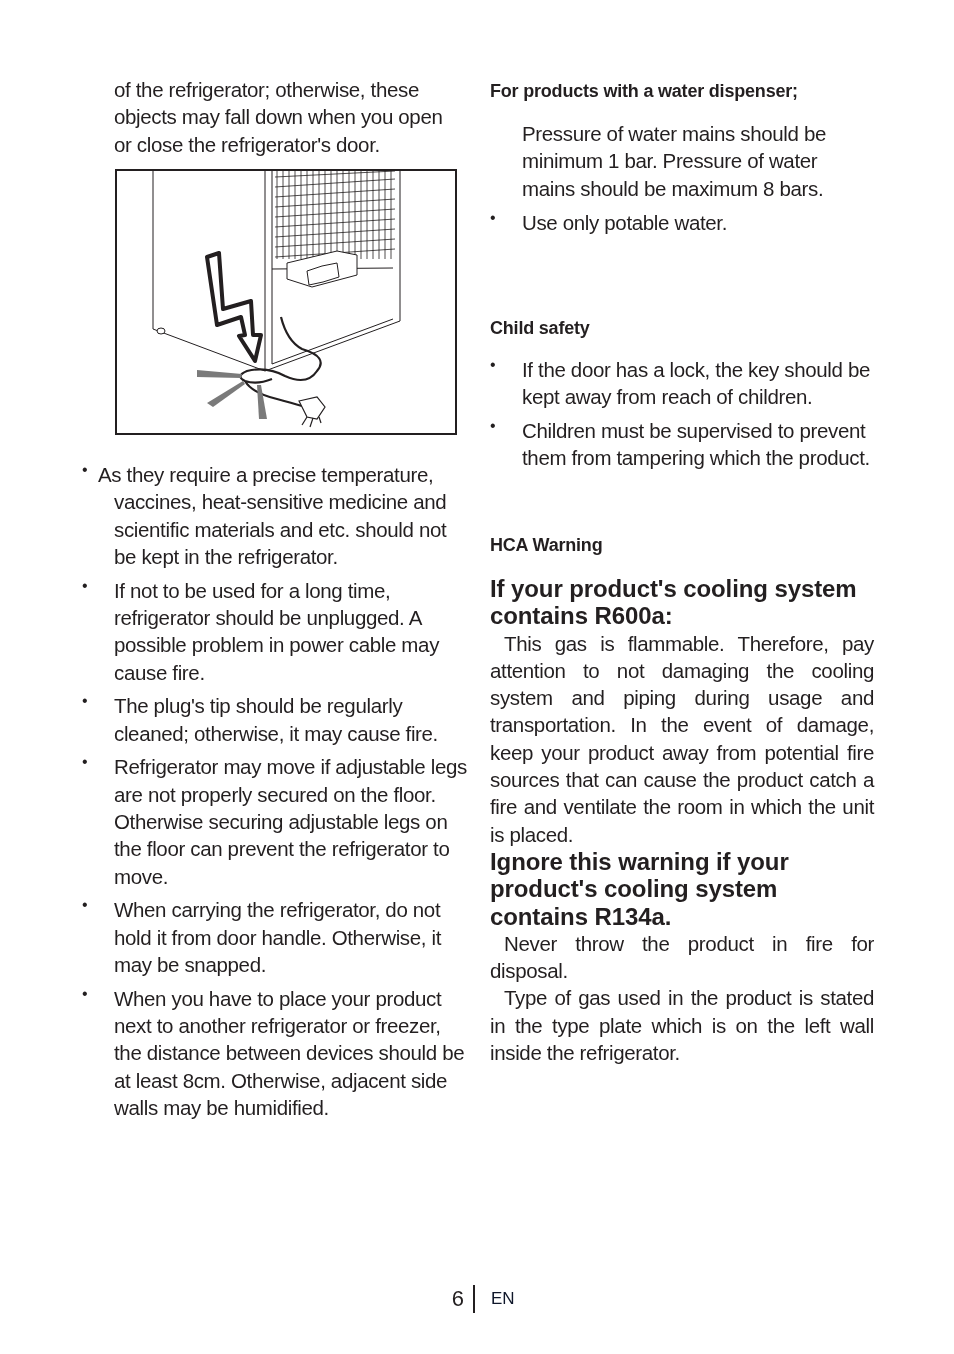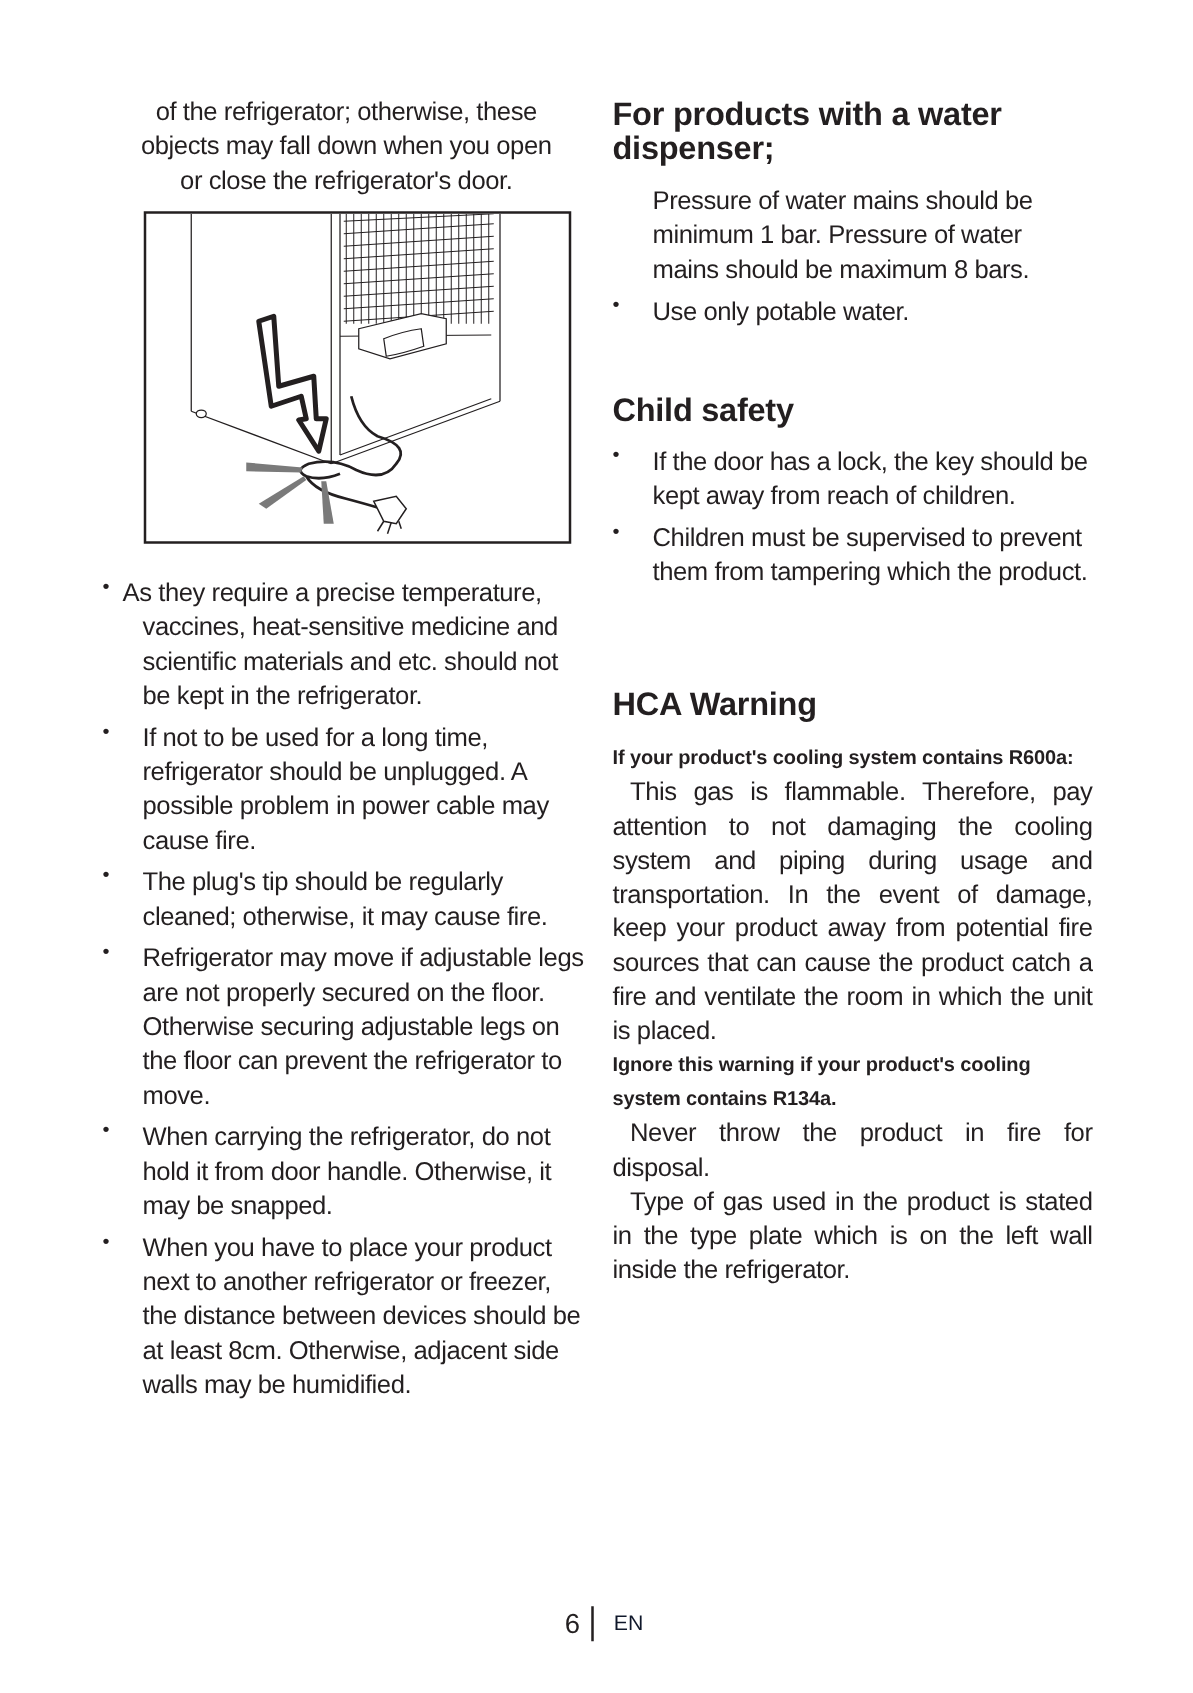--- a/index.html
+++ b/index.html
@@ -1,32 +1,32 @@
 <!DOCTYPE html>
 <html><head>
 <meta charset="utf-8">
 <style>
   html, body { margin: 0; padding: 0; background: #ffffff; }
   body { width: 954px; height: 1354px; position: relative; overflow: hidden;
          font-family: "Liberation Sans", sans-serif; color: #231f20; }
   .p { font-size: 20.5px; line-height: 27.3px; letter-spacing: -0.35px; margin: 0; }
-  .intro { position: absolute; top: 76px; left: 102px; width: 350px; text-align: center; }
+  .intro { position: absolute; top: 76px; left: 114px; width: 350px; }
   .figure { position: absolute; top: 169px; left: 115px; width: 342px; height: 266px;
             border: 2px solid #231f20; box-sizing: border-box; background: #fff; overflow: hidden; }
   .figure svg { display: block; }
   .bullets { position: absolute; top: 461px; left: 82px; width: 385px; }
   .bullet { position: relative; padding-left: 32px; margin-bottom: 6.5px; }
   .bullet .dot { position: absolute; left: 0; top: 0; width: 20px; }
   .bullet.first { padding-left: 32px; }
   .bullet.first .dot { width: 16px; }
   .bullet.first .lead { margin-left: -16px; }
-  h2 { font-size: 26px; font-weight: bold; margin: 0; line-height: 27px; letter-spacing: -0.2px; }
+  h2 { font-size: 18px; font-weight: bold; margin: 0; line-height: 27px; letter-spacing: -0.2px; }
   .rsec { position: absolute; left: 490px; width: 384px; }
   .indent { padding-left: 32px; }
-  .sub { font-size: 16px; font-weight: bold; line-height: 27.3px; margin: 0; letter-spacing: -0.1px; }
+  .sub { font-size: 24px; font-weight: bold; line-height: 27.3px; margin: 0; letter-spacing: -0.1px; }
   .just { text-align: justify; }
   .footer { position: absolute; top: 1284px; left: 440px; height: 30px; display: flex; align-items: center; }
   .pagenum { font-size: 22px; color: #231f20; width: 24px; text-align: right; }
   .sep { width: 2px; height: 28px; background: #231f20; margin: 0 16px 0 9px; }
   .lang { font-size: 17px; color: #0f172a; }
 </style>
 </head>
 <body>
 
 <p class="p intro">of the refrigerator; otherwise, these objects may fall down when you open or close the refrigerator's door.</p>
@@ -144,21 +144,21 @@
   <div class="bullet" style="margin-top:14px;">
     <span class="dot">•</span>
     <p class="p">If the door has a lock, the key should be kept away from reach of children.</p>
   </div>
   <div class="bullet">
     <span class="dot">•</span>
     <p class="p">Children must be supervised to prevent them from tampering which the product.</p>
   </div>
 </section>
 
-<section class="rsec" style="top:550px;">
+<section class="rsec" style="top:532px;">
   <h2>HCA Warning</h2>
   <p class="sub" style="margin-top:16px;">If your product's cooling system contains R600a:</p>
   <p class="p just" style="text-indent:14px;">This gas is flammable. Therefore, pay attention to not damaging the cooling system and piping during usage and transportation. In the event of damage, keep your product away from potential fire sources that can cause the product catch a fire and ventilate the room in which the unit is placed.</p>
   <p class="sub">Ignore this warning if your product's cooling system contains R134a.</p>
   <p class="p just" style="text-indent:14px;">Never throw the product in fire for disposal.</p>
   <p class="p just" style="text-indent:14px;">Type of gas used in the product is stated in the type plate which is on the left wall inside the refrigerator.</p>
 </section>
 
 <div class="footer">
   <span class="pagenum">6</span>

